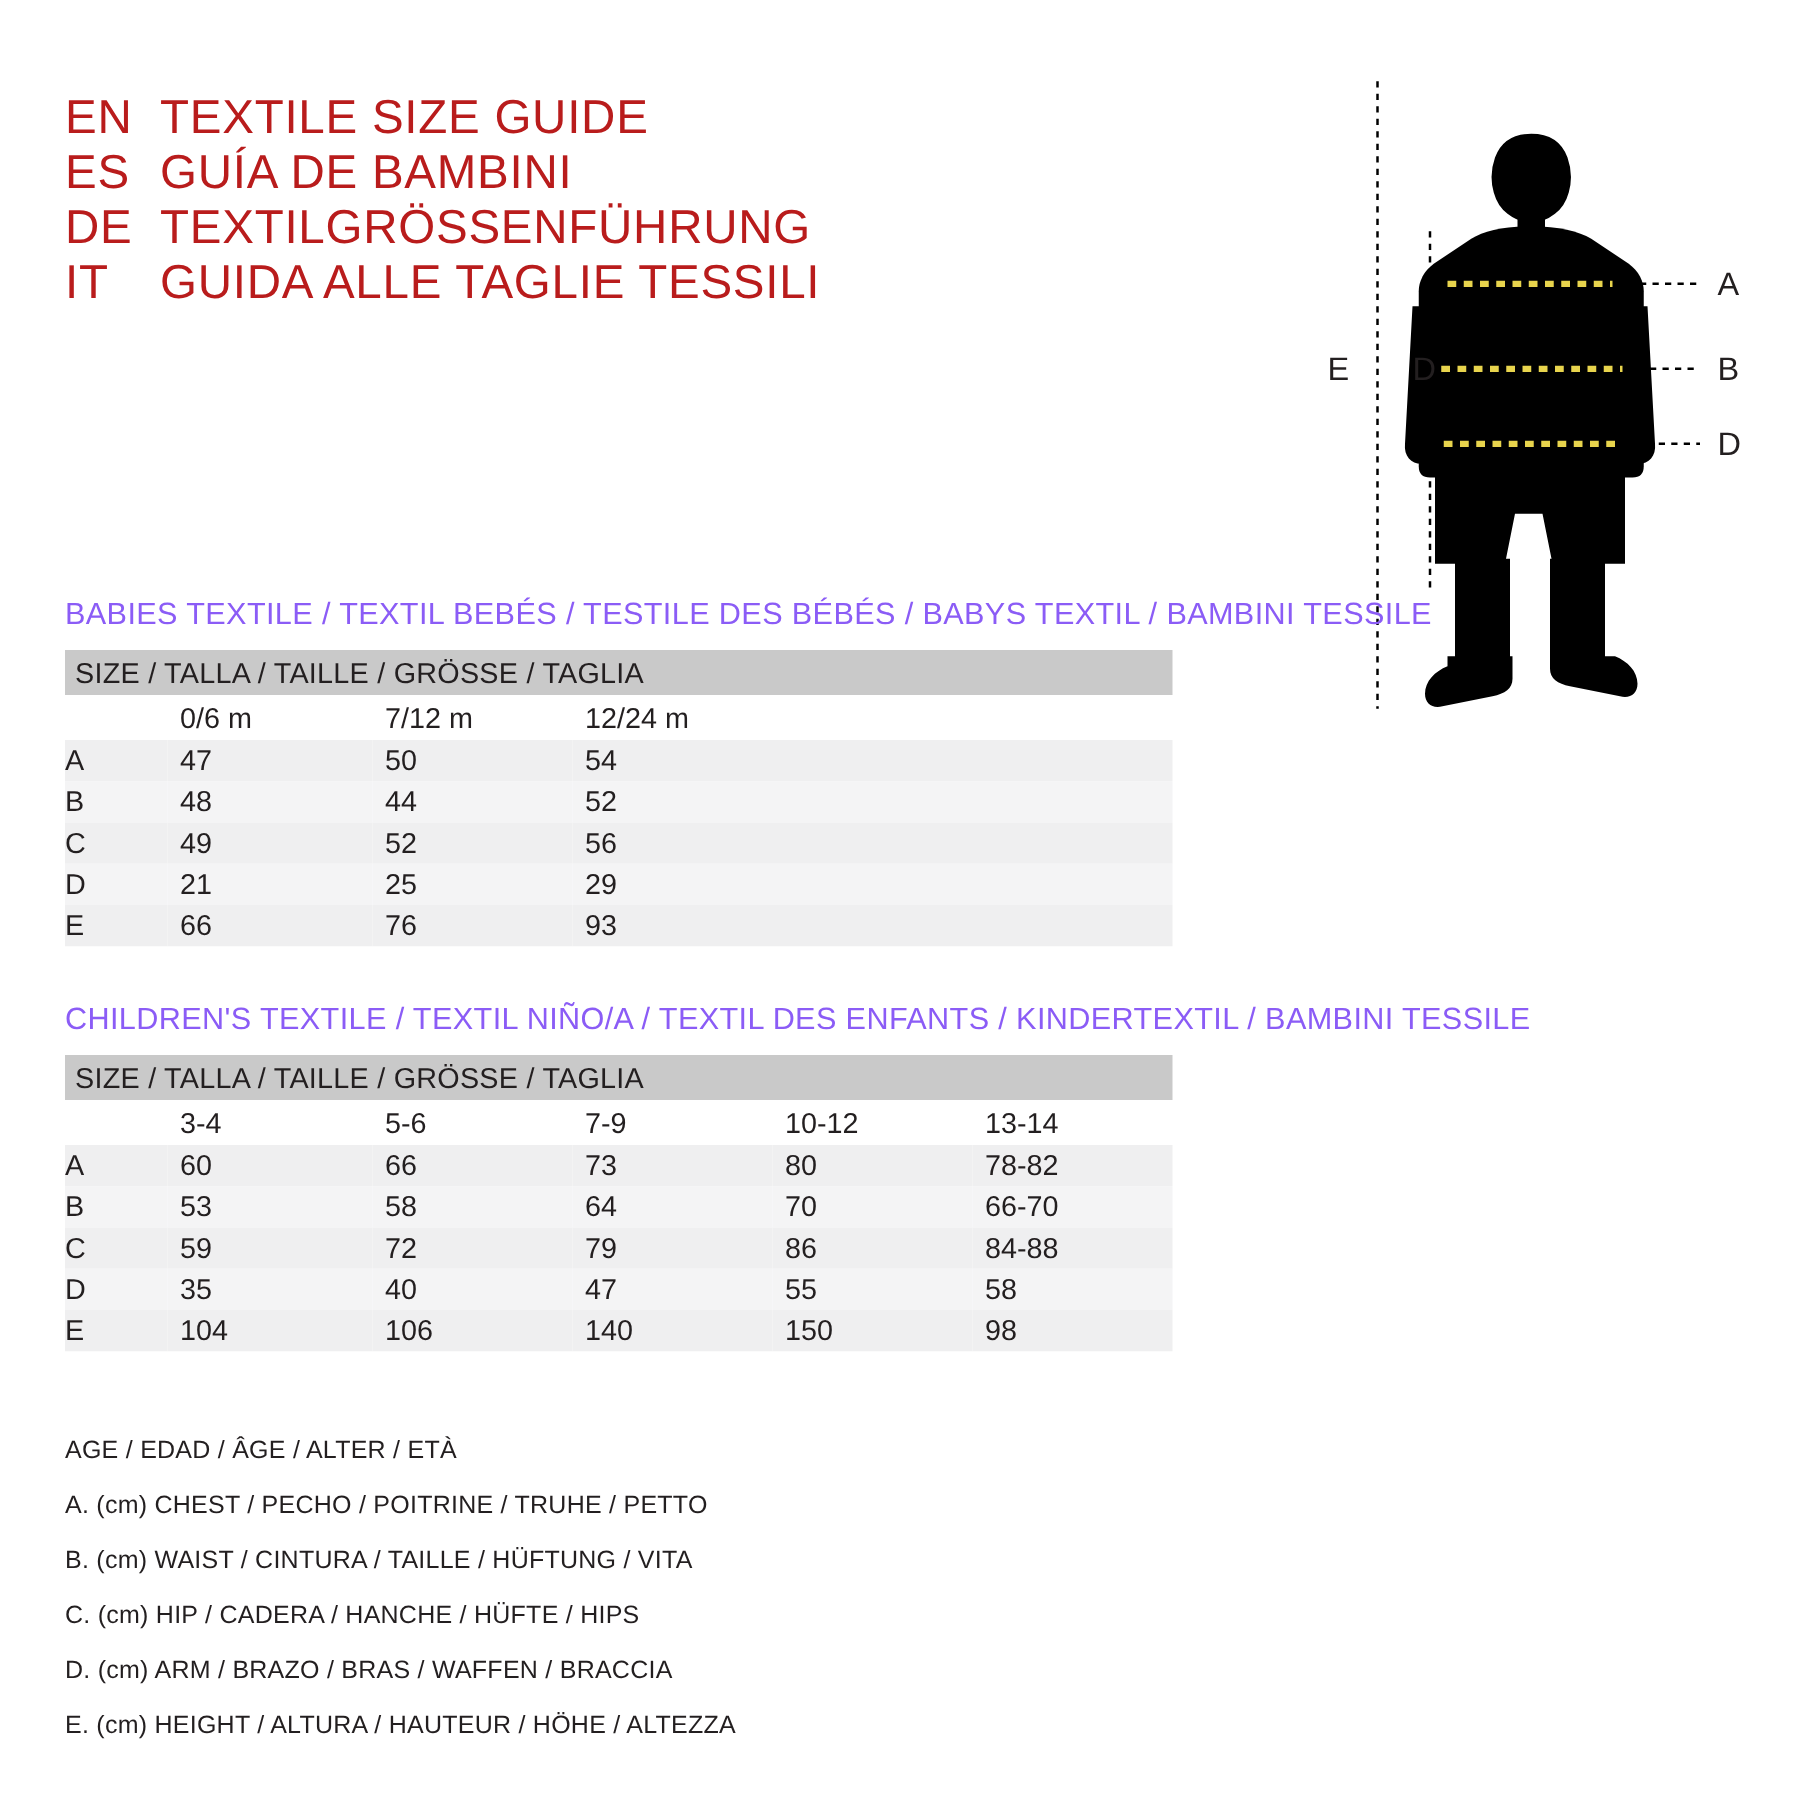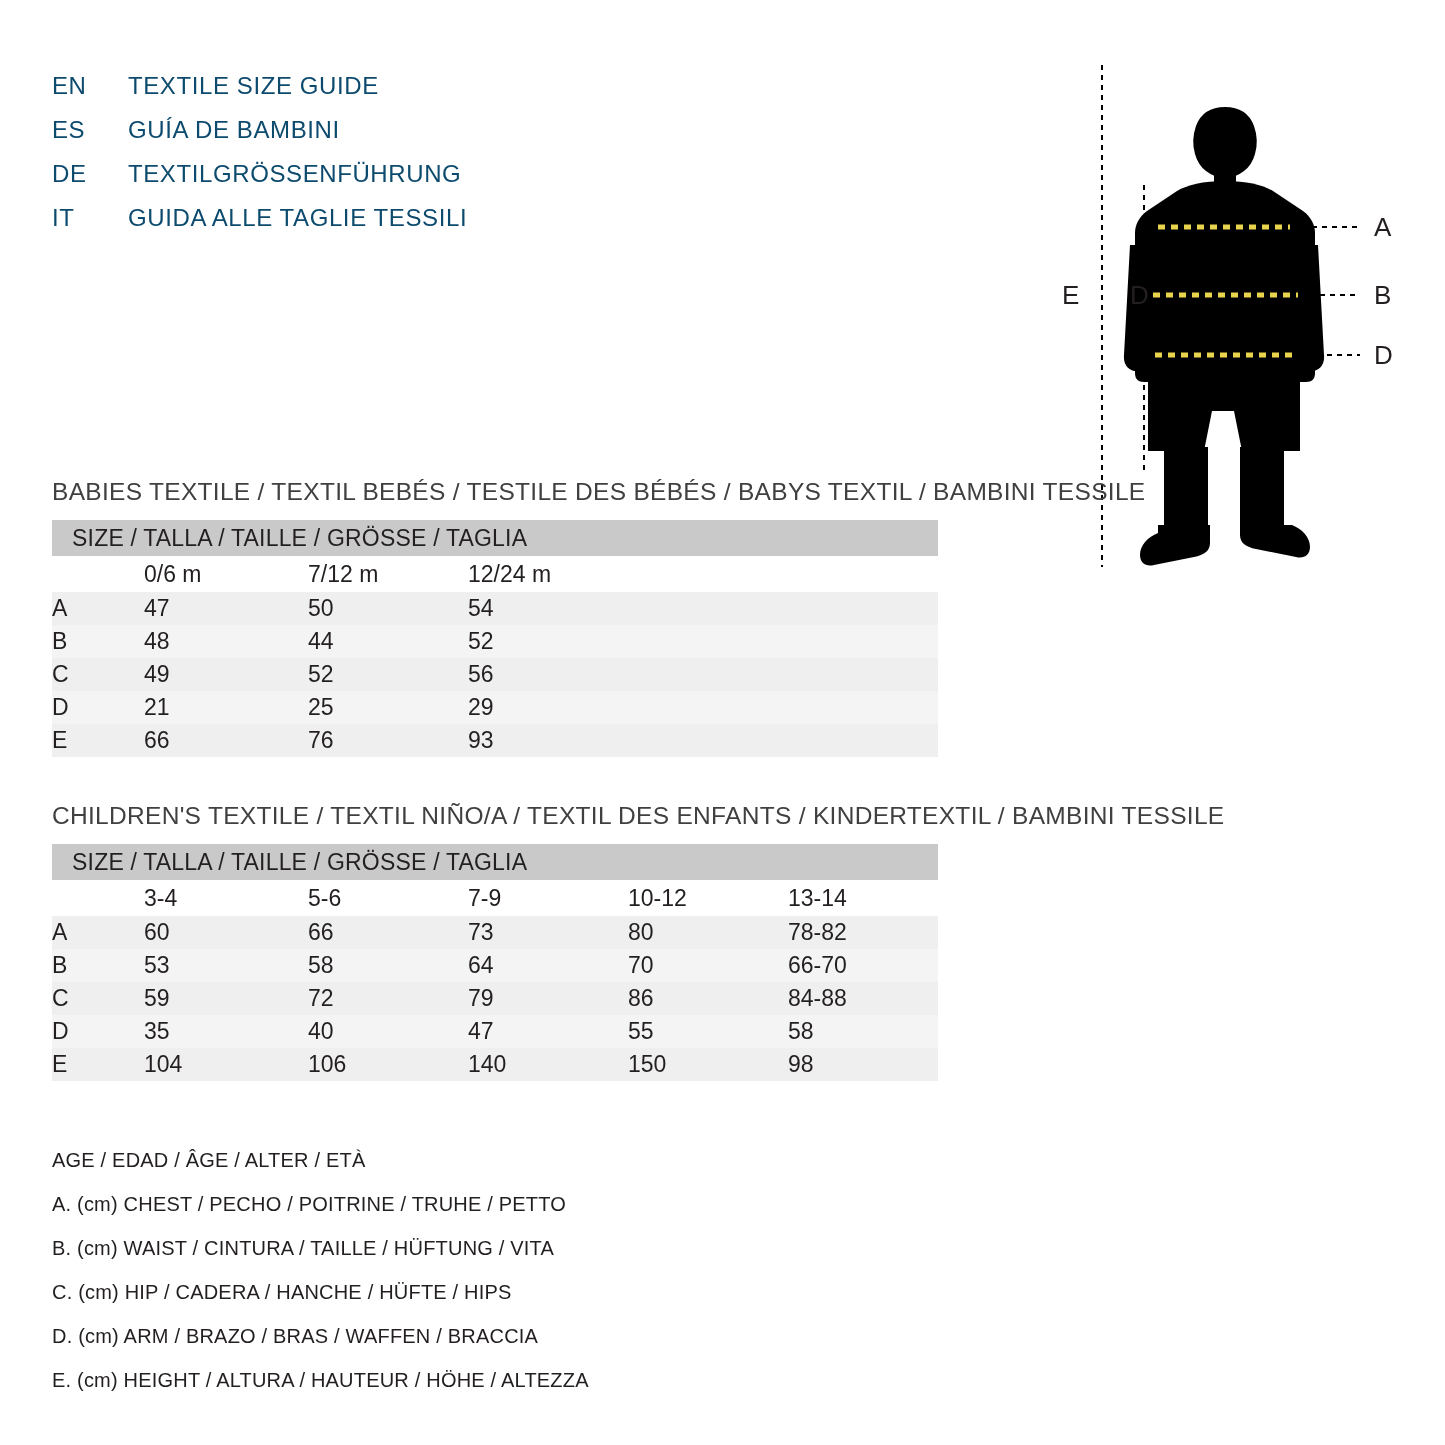--- a/index.html
+++ b/index.html
@@ -18,25 +18,25 @@
 
   
   .lang-block {
     position: absolute;
     left: 52px;
     top: 72px;
     width: 740px;
   }
   .lang-row {
     display: flex;
-    align-items: flex-start;
+    align-items: center;
     height: 44px;
-    font-size: 24px;
+    font-size: 38px;
     letter-spacing: 0.6px;
-    color: #0c4a6e;
+    color: #b91c1c;
   }
   .lang-code {
     width: 76px;
     flex: none;
   }
   .lang-text {
     flex: 1;
   }
 
   
@@ -50,42 +50,42 @@
 
   
   .section {
     position: absolute;
     left: 52px;
     width: 1130px;
   }
   .section-title {
     font-size: 24.5px;
     letter-spacing: 0.3px;
-    color: #404040;
+    color: #8b5cf6;
     white-space: nowrap;
   }
   table.size-table {
     border-collapse: collapse;
     margin-top: 14px;
     width: 886px;
     table-layout: fixed;
   }
   table.size-table td, table.size-table th {
     font-size: 23px;
     font-weight: normal;
     color: #231f20;
     padding: 0;
     height: 33px;
     vertical-align: middle;
     text-align: left;
   }
   tr.header-row td {
     background: #c9c9c9;
     font-size: 23px;
-    padding-left: 20px;
+    padding-left: 8px;
     height: 36px;
     letter-spacing: 0.2px;
   }
   tr.col-row td {
     background: #ffffff;
     height: 36px;
   }
   tr.data-row td {
     background: #efeff0;
   }

